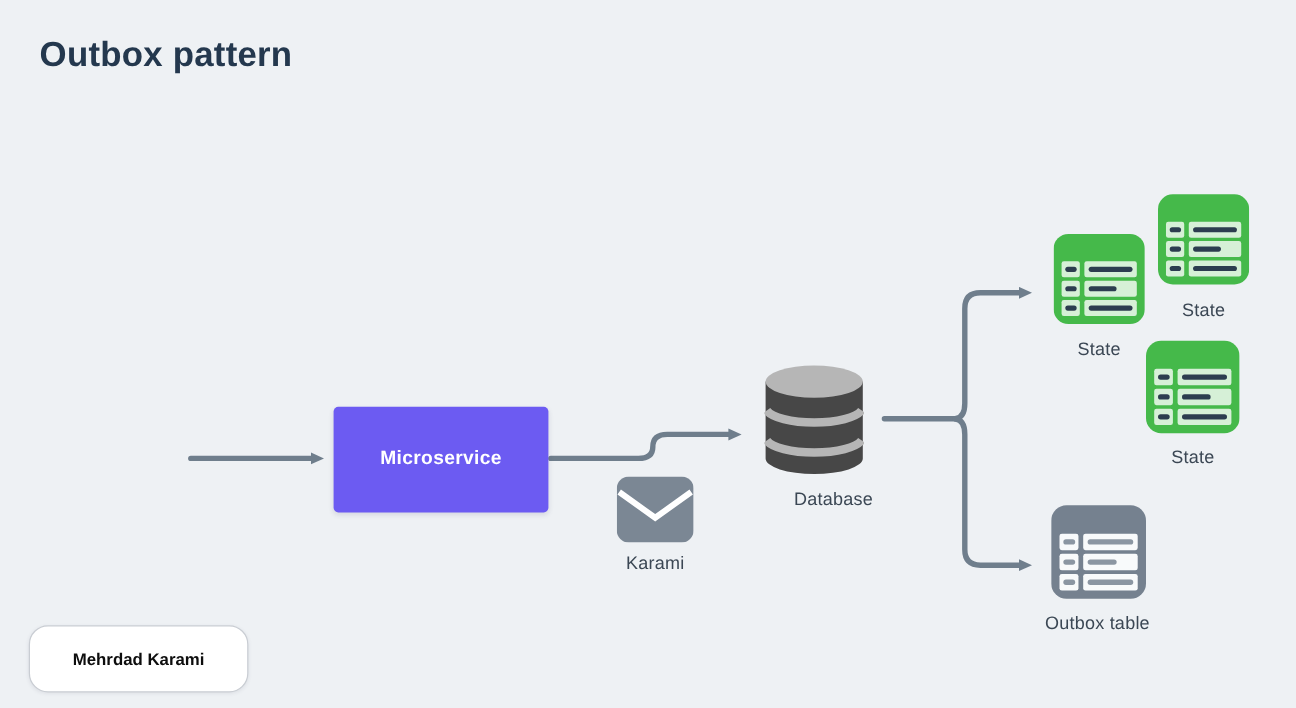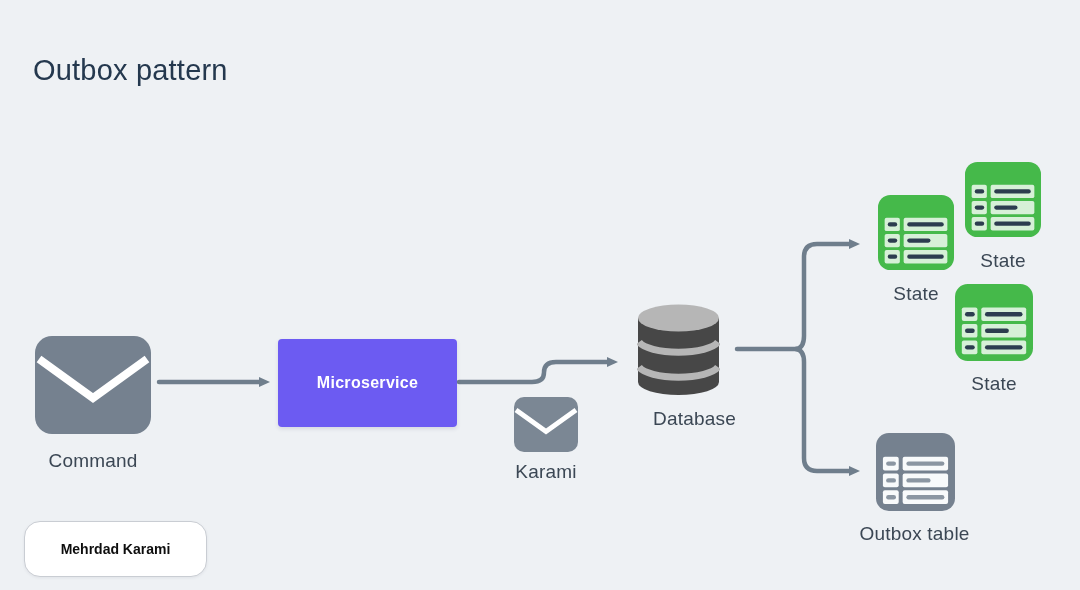--- a/index.html
+++ b/index.html
@@ -21,32 +21,32 @@
   }
   *{margin:0;padding:0;box-sizing:border-box;}
   html,body{width:1080px;height:590px;}
   body{
     font-family:"Liberation Sans", sans-serif;
     background:var(--background);
     overflow:hidden;
   }
   .canvas{position:relative;width:1080px;height:590px;background:var(--background);}
   .page-title{
-    position:absolute;left:33px;top:54px;
-    font-size:29px;font-weight:400;color:var(--title-text);
+    position:absolute;left:33px;top:30px;
+    font-size:29px;font-weight:700;color:var(--title-text);
     letter-spacing:.2px;
   }
   .connectors{position:absolute;left:0;top:0;pointer-events:none;}
   .connectors path{stroke:var(--arrow);stroke-width:4.5;fill:none;stroke-linecap:round;}
   .connectors .head{fill:var(--arrow);stroke:none;}
   .node{position:absolute;}
   .node .label{
     position:absolute;left:50%;transform:translateX(-50%);
     white-space:nowrap;text-align:center;
-    font-size:19px;font-weight:500;color:var(--label-text);
+    font-size:15px;font-weight:500;color:var(--label-text);
     letter-spacing:.2px;
   }
   .service-box{
     position:absolute;left:278px;top:339px;width:179px;height:88px;
     background:var(--accent-purple);border-radius:4px;
     display:flex;align-items:center;justify-content:center;
     color:#fff;font-size:16px;font-weight:700;letter-spacing:.3px;
     box-shadow:0 2px 4px rgba(40,40,90,.12);
   }
   .author-badge{
@@ -70,27 +70,20 @@
         <path class="head" d="M0,0 L11,5 L0,10 Z" style="stroke-width:0"></path>
       </marker>
     </defs>
     <path d="M159,382 L261,382" marker-end="url(#arrowhead)"></path>
     <path d="M459,382 L532,382 Q544,382 544,372.5 Q544,362 556,362 L609,362" marker-end="url(#arrowhead)"></path>
     <path d="M737,349 L796,349"></path>
     <path d="M796,349 Q804,348 804,336 L804,257 Q804,244 817,244 L851,244" marker-end="url(#arrowhead)"></path>
     <path d="M796,349 Q804,350 804,362 L804,458 Q804,471 817,471 L851,471" marker-end="url(#arrowhead)"></path>
   </svg>
 
-  <div class="node" style="left:35px;top:336px;width:116px;height:98px;">
-    <svg width="116" height="98" viewBox="0 0 116 98">
-      <rect x="0" y="0" width="116" height="98" rx="17" fill="var(--slate-icon)"></rect>
-      <path d="M4,23 L58,62 L112,23" fill="none" stroke="#ffffff" stroke-width="8"></path>
-    </svg>
-    <div class="label" style="top:114px;">Command</div>
-  </div>
 
   <div class="service-box">
     <span>Microservice</span>
   </div>
 
   <div class="node" style="left:514px;top:397px;width:64px;height:55px;">
     <svg width="64" height="55" viewBox="0 0 64 55">
       <rect x="0" y="0" width="64" height="55" rx="10" fill="var(--slate-icon-light)"></rect>
       <path d="M2,13 L32,34.5 L62,13" fill="none" stroke="#ffffff" stroke-width="5"></path>
     </svg>
@@ -169,21 +162,21 @@
           <line x1="33" y1="31" x2="67" y2="31"></line>
         <line x1="12.5" y1="48" x2="18" y2="48"></line>
           <line x1="33" y1="48" x2="53" y2="48"></line>
         <line x1="12.5" y1="65" x2="18" y2="65"></line>
           <line x1="33" y1="65" x2="67" y2="65"></line>
       </g>
     </svg>
     <div class="label" style="top:90px;">State</div>
   </div>
 
-  <div class="node" style="left:876px;top:432px;width:77px;height:80px;">
+  <div class="node" style="left:876px;top:420px;width:77px;height:80px;">
     <svg width="79" height="80" viewBox="0 0 80 79">
       <rect x="0" y="0" width="80" height="79" rx="13" fill="var(--slate-icon)"></rect>
       <g fill="var(--table-cell-white)">
         <rect x="7" y="24" width="16" height="14" rx="2"></rect>
           <rect x="27" y="24" width="46" height="14" rx="2"></rect>
         <rect x="7" y="41" width="16" height="14" rx="2"></rect>
           <rect x="27" y="41" width="46" height="14" rx="2"></rect>
         <rect x="7" y="58" width="16" height="14" rx="2"></rect>
           <rect x="27" y="58" width="46" height="14" rx="2"></rect>
       </g>

